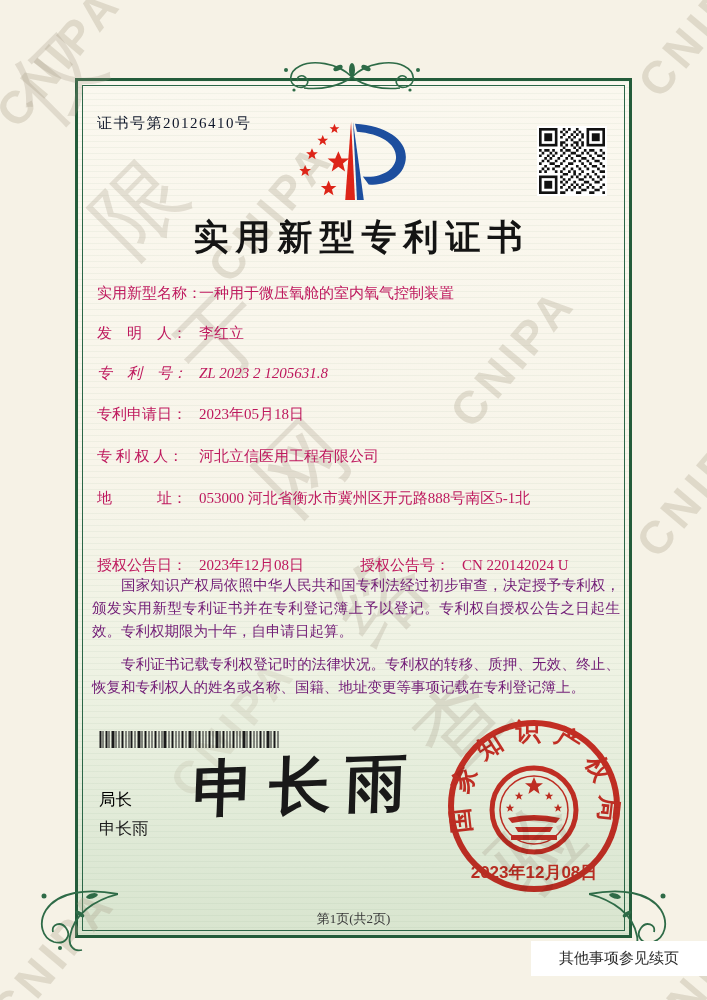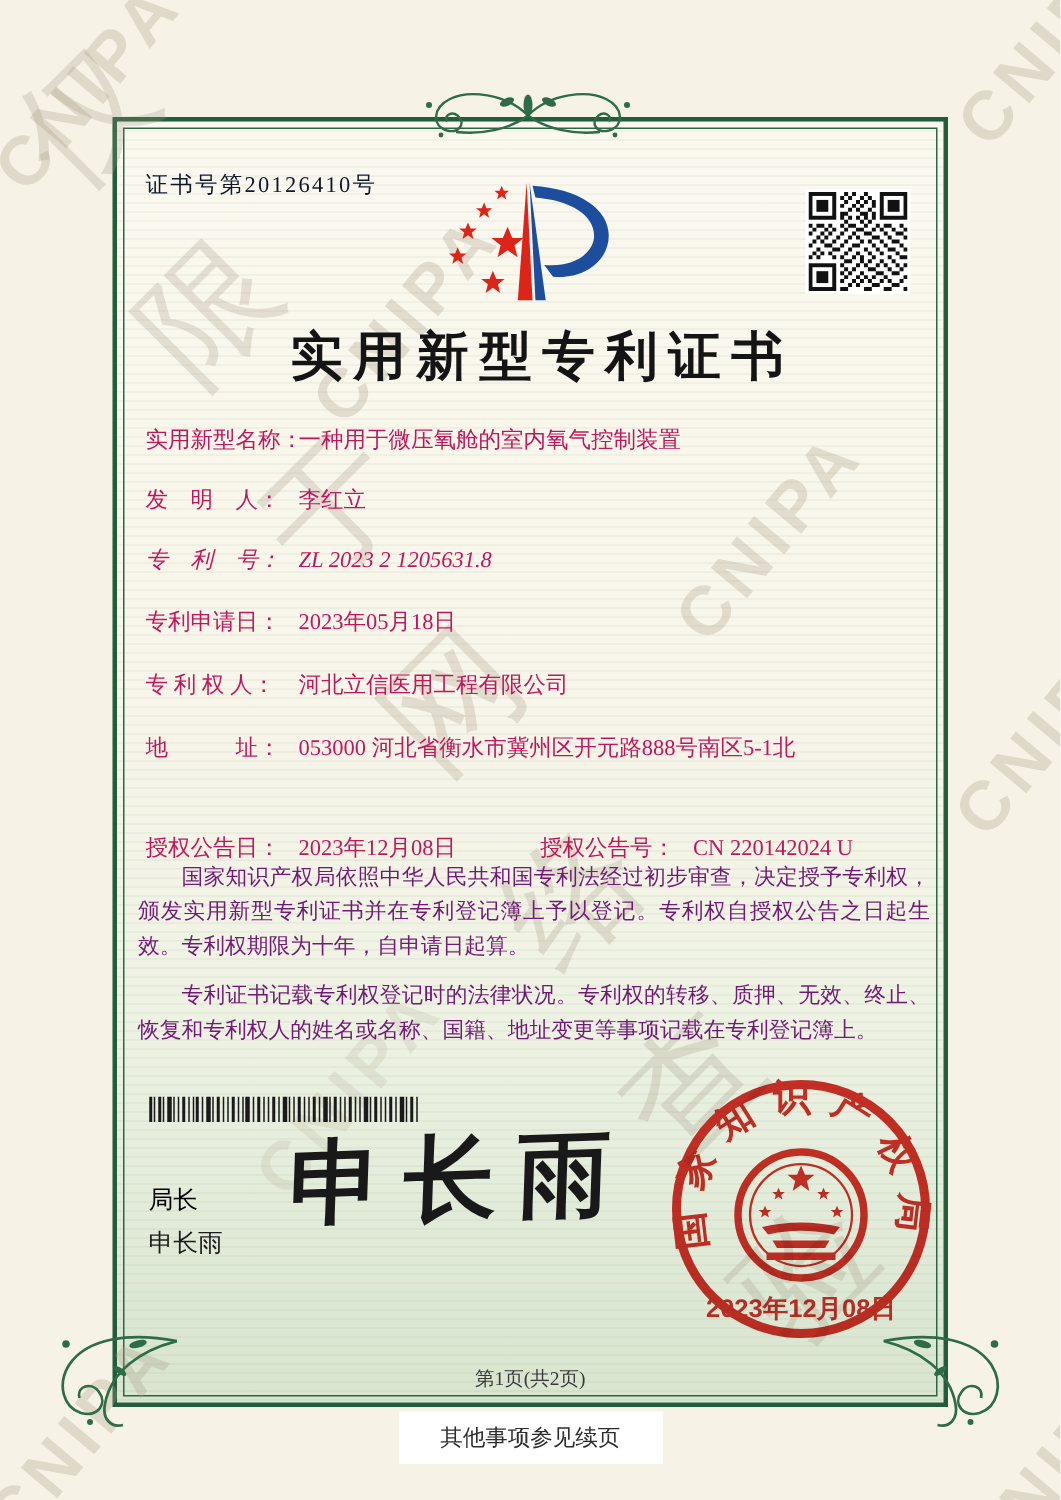--- a/index.html
+++ b/index.html
@@ -63,21 +63,21 @@
   .officer-name{position:absolute;left:99px;top:818px;z-index:6;
     font-family:"Liberation Sans","DejaVu Sans",sans-serif;font-size:16.5px;color:#1c1c1c;}
   .signature{
     position:absolute;left:193px;top:744px;z-index:6;
     font-size:62px;font-weight:600;letter-spacing:14px;color:#191919;
     transform:rotate(-2deg) skewX(-4deg);white-space:nowrap;
   }
   .seal{position:absolute;left:446px;top:718px;z-index:7;mix-blend-mode:multiply;opacity:.95;}
   .page-num{position:absolute;left:0;right:0;top:910px;z-index:5;text-align:center;
     font-size:13px;color:#3a3a3a;}
-  .footer-note{position:absolute;left:0;right:0;top:941px;z-index:5;text-align:center;text-decoration:underline;}
+  .footer-note{position:absolute;left:0;right:0;top:941px;z-index:5;text-align:right;text-decoration:underline;}
   .footer-note span{display:inline-block;background:#fff;padding:8px 28px;font-size:15px;color:#2d2d2d;}
 </style>
 </head>
 <body>
 
 <div class="page">
 
   <div class="wm wm-zh" style="left:14px;top:18px;">仅</div>
   <div class="wm wm-zh" style="left:96px;top:148px;">限</div>
   <div class="wm wm-zh" style="left:178px;top:278px;">于</div>

